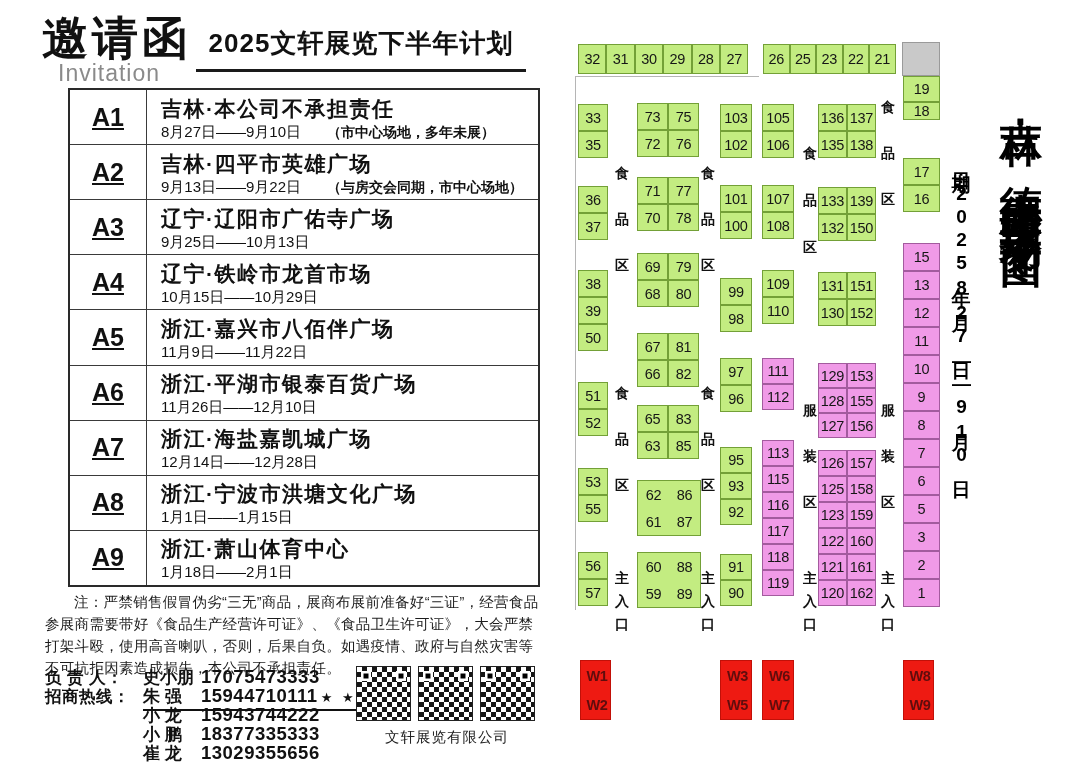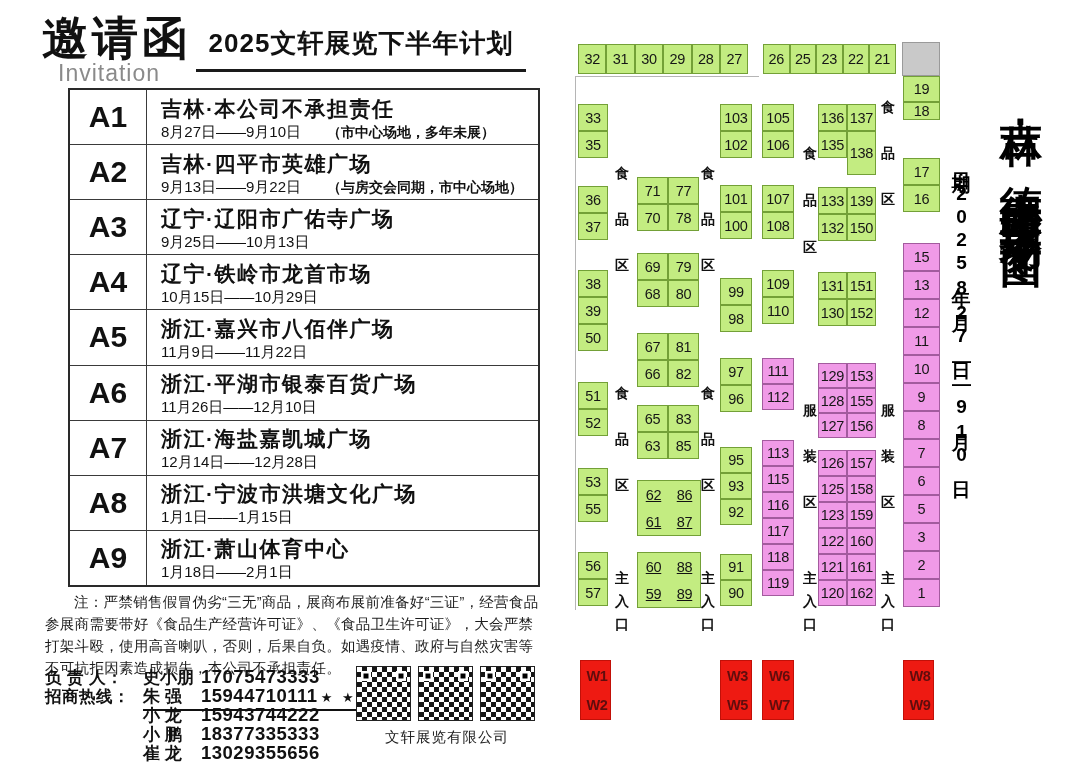--- a/index.html
+++ b/index.html
@@ -18,21 +18,21 @@
   }
   
   .sched{
     position:absolute;left:68px;top:88px;width:472px;height:499px;
     border:2.5px solid #2a2a2a;display:flex;flex-direction:column;box-sizing:border-box;
   }
   .trow{flex:1;display:flex;border-top:1.5px solid #3a3a3a;min-height:0;}
   .trow:first-child{border-top:none;}
   .tcode{
     width:76px;flex:none;display:flex;align-items:center;justify-content:center;
-    font-size:30px;font-weight:bold;border-right:1.5px solid #3a3a3a;
+    font-size:25px;font-weight:bold;border-right:1.5px solid #3a3a3a;text-decoration:underline;
   }
   .tcontent{flex:1;padding:3px 8px 1px 14px;display:flex;flex-direction:column;justify-content:center;}
   .tvenue{font-size:21px;font-weight:bold;letter-spacing:1.5px;line-height:26px;}
   .tdates{display:flex;align-items:baseline;gap:26px;line-height:18px;margin-top:1px;}
   .tdate{font-size:15px;}
   .tnote{font-size:14px;font-weight:bold;}
   
   .notice{
     position:absolute;left:45px;top:591px;width:502px;
     font-size:14.5px;line-height:22px;color:#1c1c1c;text-indent:2em;letter-spacing:0.3px;
@@ -62,21 +62,21 @@
   .grow{display:flex;}
   .gcell{
     box-sizing:border-box;display:flex;align-items:center;justify-content:center;
     font-size:14.5px;color:#161616;letter-spacing:-0.3px;
   }
   .grp.green .gcell{background:#c3ec81;border:1.2px solid #73a037;}
   .grp.pink  .gcell{background:#f09ae7;border:1.2px solid #a35b9e;}
   .grp.gray  .gcell{background:#c9c9c9;border:1.2px solid #9a9a9a;}
   .grp.red   .gcell{background:#ee1a12;border:1.2px solid #c21008;color:#5f0d0d;font-weight:bold;justify-content:flex-start;padding-left:3px;}
   .grp.noinner{border:1.2px solid;}
-  .grp.noinner.green{border-color:#73a037;background:#a21caf;text-decoration:underline;}
+  .grp.noinner.green{border-color:#73a037;background:#a21caf;}
   .grp.noinner.red{border-color:#c21008;background:#ee1a12;}
   .grp.noinner .gcell{border:none;}
   .grp.noinner .gcell{justify-content:space-evenly;}
   .vlabel{position:absolute;display:flex;flex-direction:column;width:18px;align-items:center;}
   .vlabel span{font-size:14px;font-weight:bold;height:15px;line-height:15px;}
   .map-left-line{position:absolute;left:0;top:36px;height:534px;border-left:1.5px solid #b5b5b5;}
   .map-top-line{position:absolute;left:0;top:36px;width:184px;border-top:1.5px solid #b5b5b5;}
   
   .side-title{
     position:absolute;left:993px;top:84px;height:666px;
@@ -301,20 +301,30 @@
       </div>
     </div>
     <div class="grp green" style="left: 3px; top: 512px;">
       <div class="grow">
         <div class="gcell" style="width: 30px; height: 27px;">56</div>
       </div>
       <div class="grow">
         <div class="gcell" style="width: 30px; height: 27px;">57</div>
       </div>
     </div>
+    <div class="grp green" style="left: 62px; top: 63px;">
+      <div class="grow">
+        <div class="gcell" style="width: 31px; height: 27px;">73</div>
+        <div class="gcell" style="width: 31px; height: 27px;">75</div>
+      </div>
+      <div class="grow">
+        <div class="gcell" style="width: 31px; height: 27px;">72</div>
+        <div class="gcell" style="width: 31px; height: 27px;">76</div>
+      </div>
+    </div>
     <div class="grp green" style="left: 62px; top: 137px;">
       <div class="grow">
         <div class="gcell" style="width: 31px; height: 27px;">71</div>
         <div class="gcell" style="width: 31px; height: 27px;">77</div>
       </div>
       <div class="grow">
         <div class="gcell" style="width: 31px; height: 27px;">70</div>
         <div class="gcell" style="width: 31px; height: 27px;">78</div>
       </div>
     </div>
@@ -471,21 +481,21 @@
         <div class="gcell" style="width: 32px; height: 26px;">119</div>
       </div>
     </div>
     <div class="grp green" style="left: 243px; top: 64px;">
       <div class="grow">
         <div class="gcell" style="width: 29px; height: 27px;">136</div>
         <div class="gcell" style="width: 29px; height: 27px;">137</div>
       </div>
       <div class="grow">
         <div class="gcell" style="width: 29px; height: 27px;">135</div>
-        <div class="gcell" style="width: 29px; height: 44px;">138</div>
+        <div class="gcell" style="width: 29px; height: 27px;">138</div>
       </div>
     </div>
     <div class="grp green" style="left: 243px; top: 147px;">
       <div class="grow">
         <div class="gcell" style="width: 29px; height: 27px;">133</div>
         <div class="gcell" style="width: 29px; height: 27px;">139</div>
       </div>
       <div class="grow">
         <div class="gcell" style="width: 29px; height: 27px;">132</div>
         <div class="gcell" style="width: 29px; height: 27px;">150</div>

